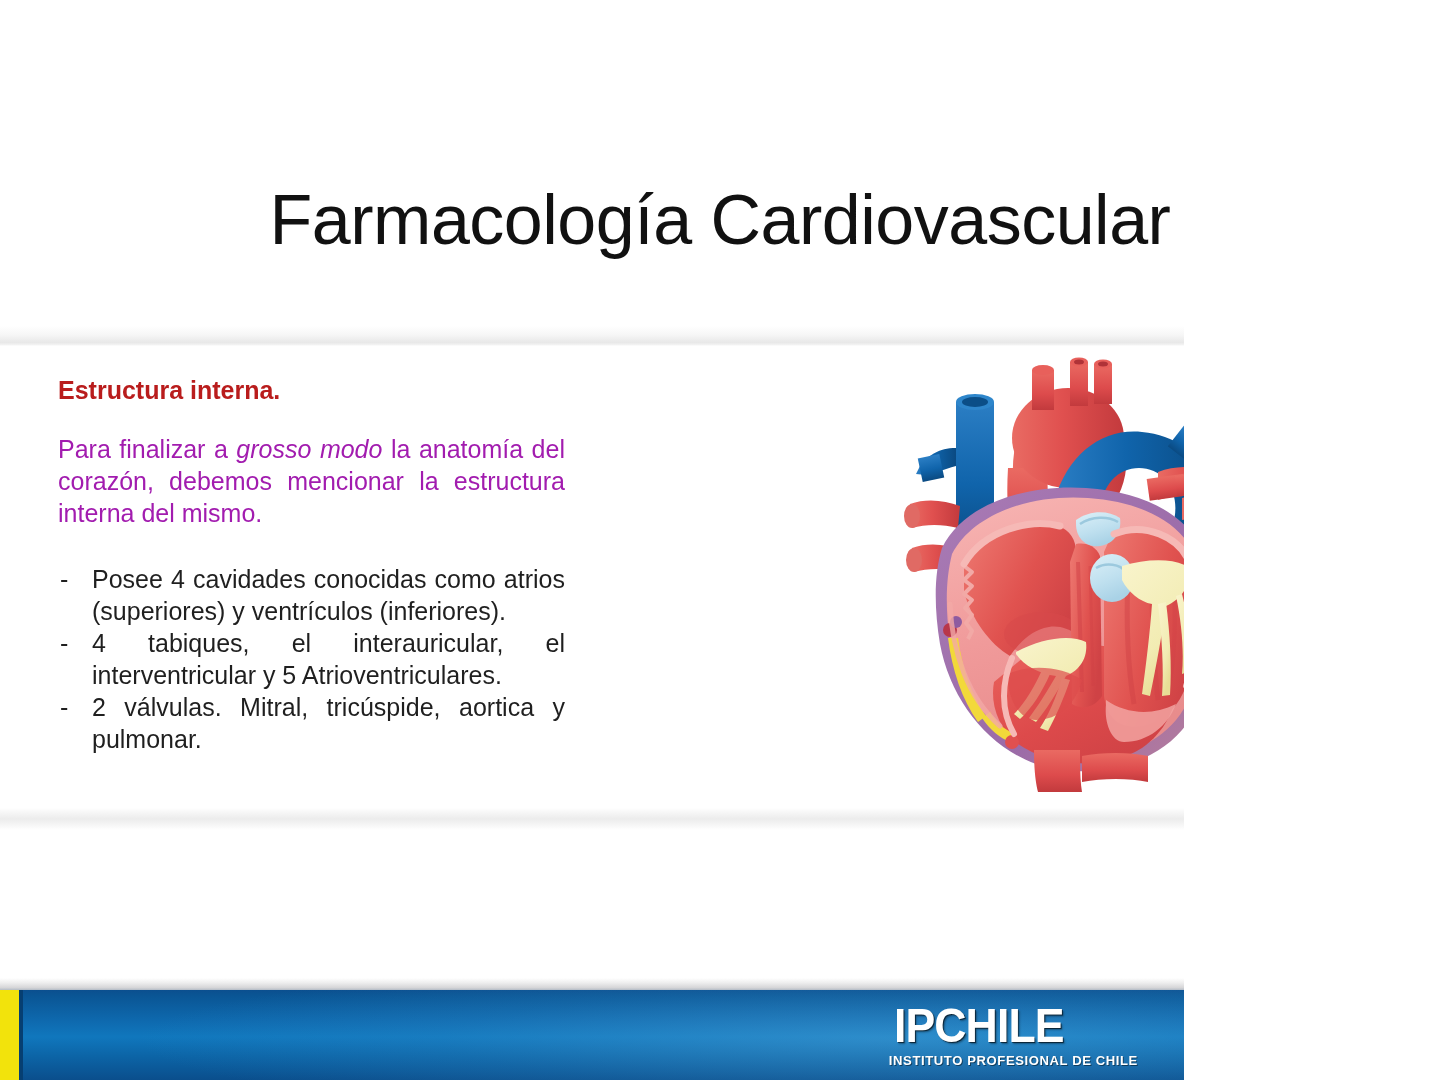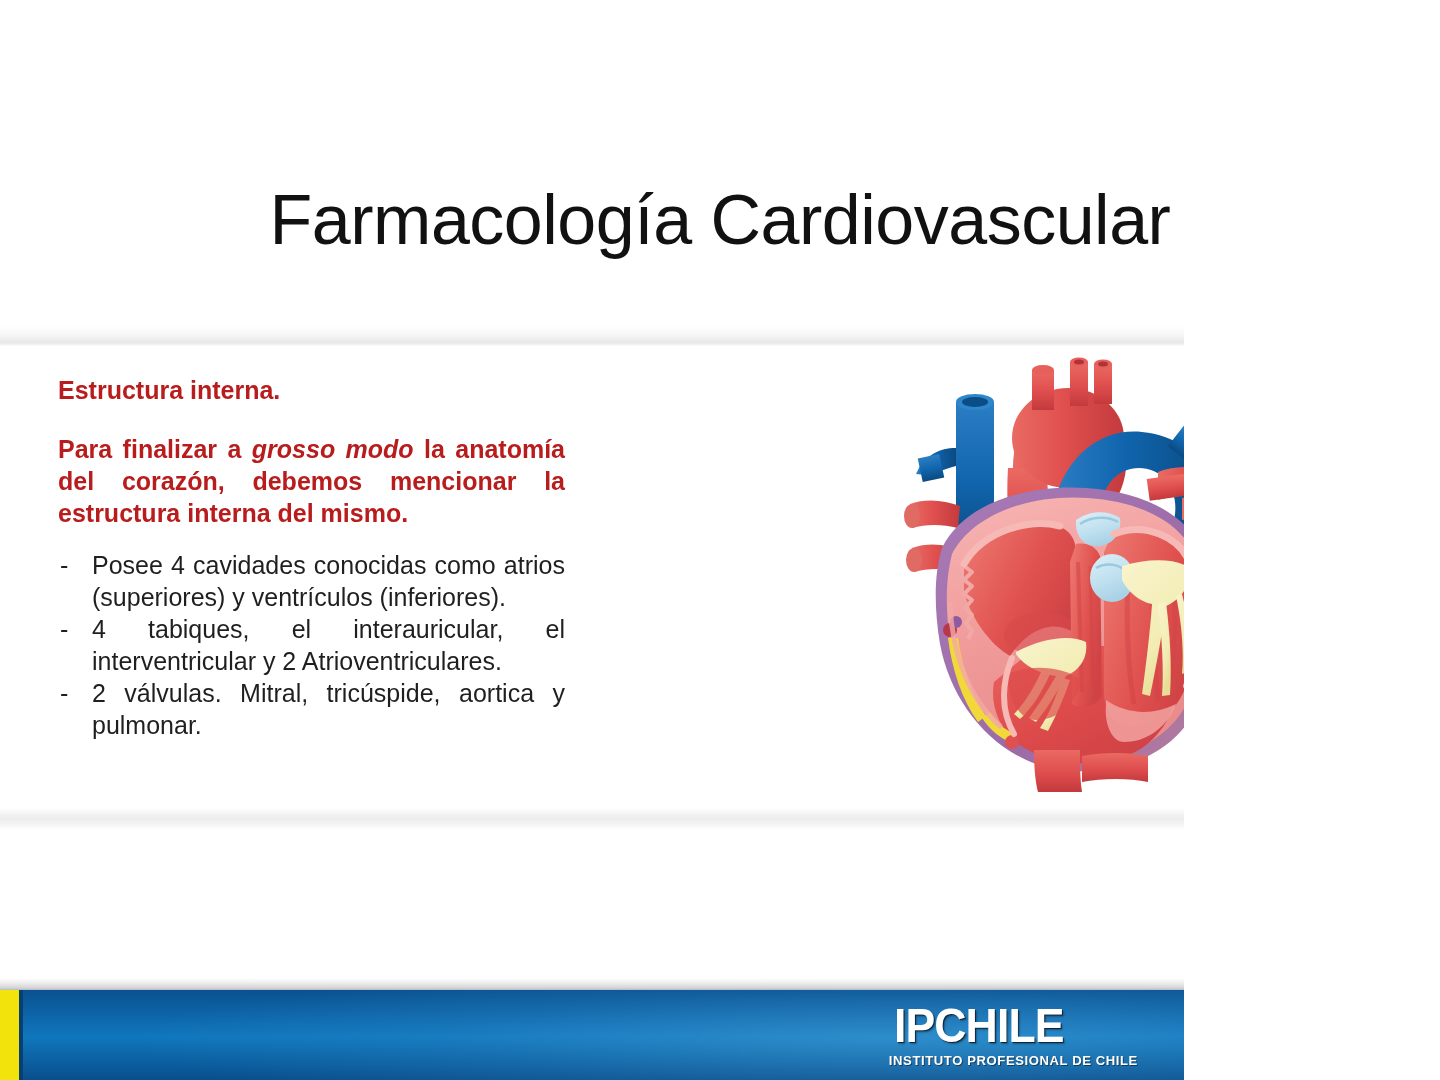--- a/index.html
+++ b/index.html
@@ -83,25 +83,25 @@
   }
   #section-heading {
     font-size: 25px;
     font-weight: bold;
     line-height: 1.2;
     margin: 0 0 28px 0;
     color: #b91c1c;
   }
   #intro-paragraph {
     font-size: 25px;
-    font-weight: 700;
+    font-weight: 400;
     line-height: 1.28;
-    margin: 0 0 20px 0;
+    margin: 0 0 34px 0;
     text-align: justify;
-    color: #b91c1c;
+    color: #a21caf;
   }
   #intro-paragraph .it {
     font-style: italic;
   }
   #bullet-list {
     margin: 0;
     padding: 0;
     list-style: none;
   }
   #bullet-list li {
@@ -237,21 +237,21 @@
 
     <p id="intro-paragraph"><span>Para finalizar a </span><span class="it">grosso modo</span><span> la anatomía del corazón, debemos mencionar la estructura interna del mismo.</span></p>
 
     <ul id="bullet-list">
       <li>
         <span class="dash">-</span>
         <span class="btxt">Posee 4 cavidades conocidas como atrios (superiores) y ventrículos (inferiores).</span>
       </li>
       <li>
         <span class="dash">-</span>
-        <span class="btxt">4 tabiques, el interauricular, el interventricular y 2 Atrioventriculares.</span>
+        <span class="btxt">4 tabiques, el interauricular, el interventricular y 5 Atrioventriculares.</span>
       </li>
       <li>
         <span class="dash">-</span>
         <span class="btxt">2 válvulas. Mitral, tricúspide, aortica y pulmonar.</span>
       </li>
     </ul>
 
   </div>
 
   <div id="heart-figure">

